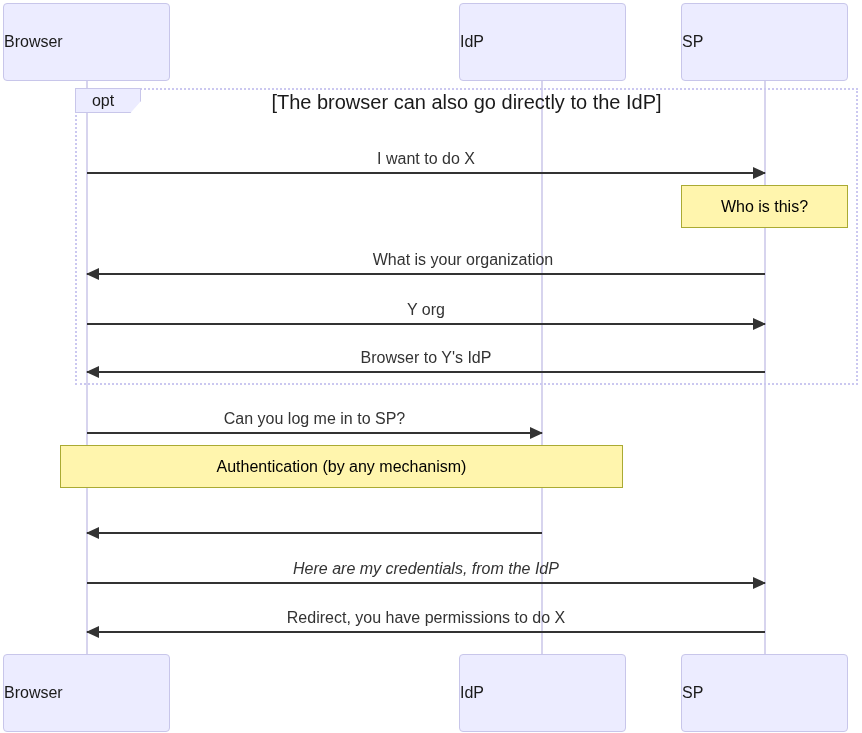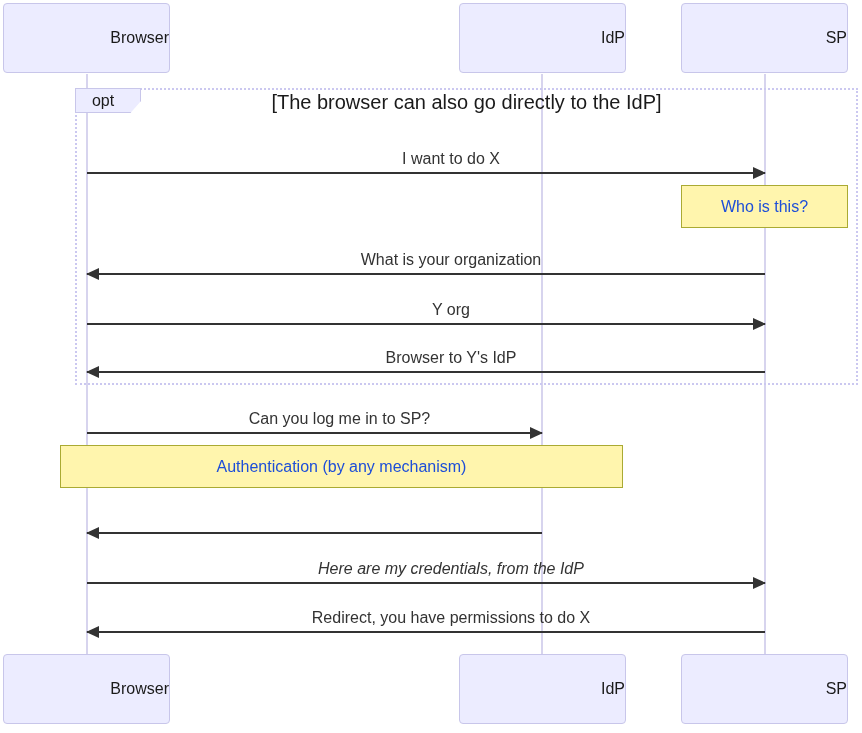--- a/index.html
+++ b/index.html
@@ -8,28 +8,28 @@
     width: 862px;
     height: 733px;
     background: #ffffff;
     font-family: "Liberation Sans", sans-serif;
     overflow: hidden;
   }
   
   .actor {
     position: absolute;
     width: 167px;
-    height: 70px;
+    height: 78px;
     background: #ECECFF;
     border: 1px solid #c8c6ea;
     border-radius: 4px;
     box-sizing: border-box;
     display: flex;
     align-items: center;
-    justify-content: flex-end;
+    justify-content: flex-start;
     font-size: 16px;
     color: #1a1a1a;
     z-index: 5;
   }
   .actor.pos-browser { left: 3px; }
   .actor.pos-idp     { left: 459px; }
   .actor.pos-sp      { left: 681px; }
   .actor.row-top     { top: 3px; }
   .actor.row-bottom  { top: 654px; }
   
@@ -78,21 +78,20 @@
     color: #1a1a1a;
     z-index: 3;
   }
   
   .msg-label {
     position: absolute;
     text-align: center;
     font-size: 16px;
     color: #333333;
     z-index: 4;
-    padding-left: 25px;
   }
   .span-bs { left: 87px; width: 678px; }  
   .span-bi { left: 87px; width: 455px; }  
   .arrow {
     position: absolute;
     height: 2px;
     background: #333333;
     z-index: 4;
   }
   .arrow::after {
@@ -108,38 +107,38 @@
     border-bottom: 6px solid transparent;
     border-left: 13px solid #333333;
   }
   .arrow.dir-left::after {
     left: -1px;
     border-top: 6px solid transparent;
     border-bottom: 6px solid transparent;
     border-right: 13px solid #333333;
   }
   .m1-label  { top: 150px; }  .m1-arrow  { left: 87px; top: 172px; width: 678px; }
-  .m3-label  { top: 251px; }  .m3-arrow  { left: 87px; top: 273px; width: 678px; }
+  .m3-label  { top: 251px; margin-left: 37px; }  .m3-arrow  { left: 87px; top: 273px; width: 678px; }
   .m4-label  { top: 301px; }  .m4-arrow  { left: 87px; top: 323px; width: 678px; }
   .m5-label  { top: 349px; }  .m5-arrow  { left: 87px; top: 371px; width: 678px; }
   .m6-label  { top: 410px; }  .m6-arrow  { left: 87px; top: 432px; width: 455px; }
   .m8-label  { top: 510px; }  .m8-arrow  { left: 87px; top: 532px; width: 455px; }
   .m9-label  { top: 560px; font-style: italic; }  .m9-arrow  { left: 87px; top: 582px; width: 678px; }
   .m10-label { top: 609px; }  .m10-arrow { left: 87px; top: 631px; width: 678px; }
   
   .note {
     position: absolute;
     background: #FFF5AD;
     border: 1px solid #AAAA33;
     box-sizing: border-box;
     display: flex;
     align-items: center;
     justify-content: center;
     font-size: 16px;
-    color: #1d4ed8;
+    color: #000000;
     z-index: 6;
   }
   .note.who  { left: 681px; top: 185px; width: 167px; height: 43px; }
   .note.auth { left: 60px;  top: 445px; width: 563px; height: 43px; }
 </style>
 </head>
 <body>
 
 <div class="canvas">
 

